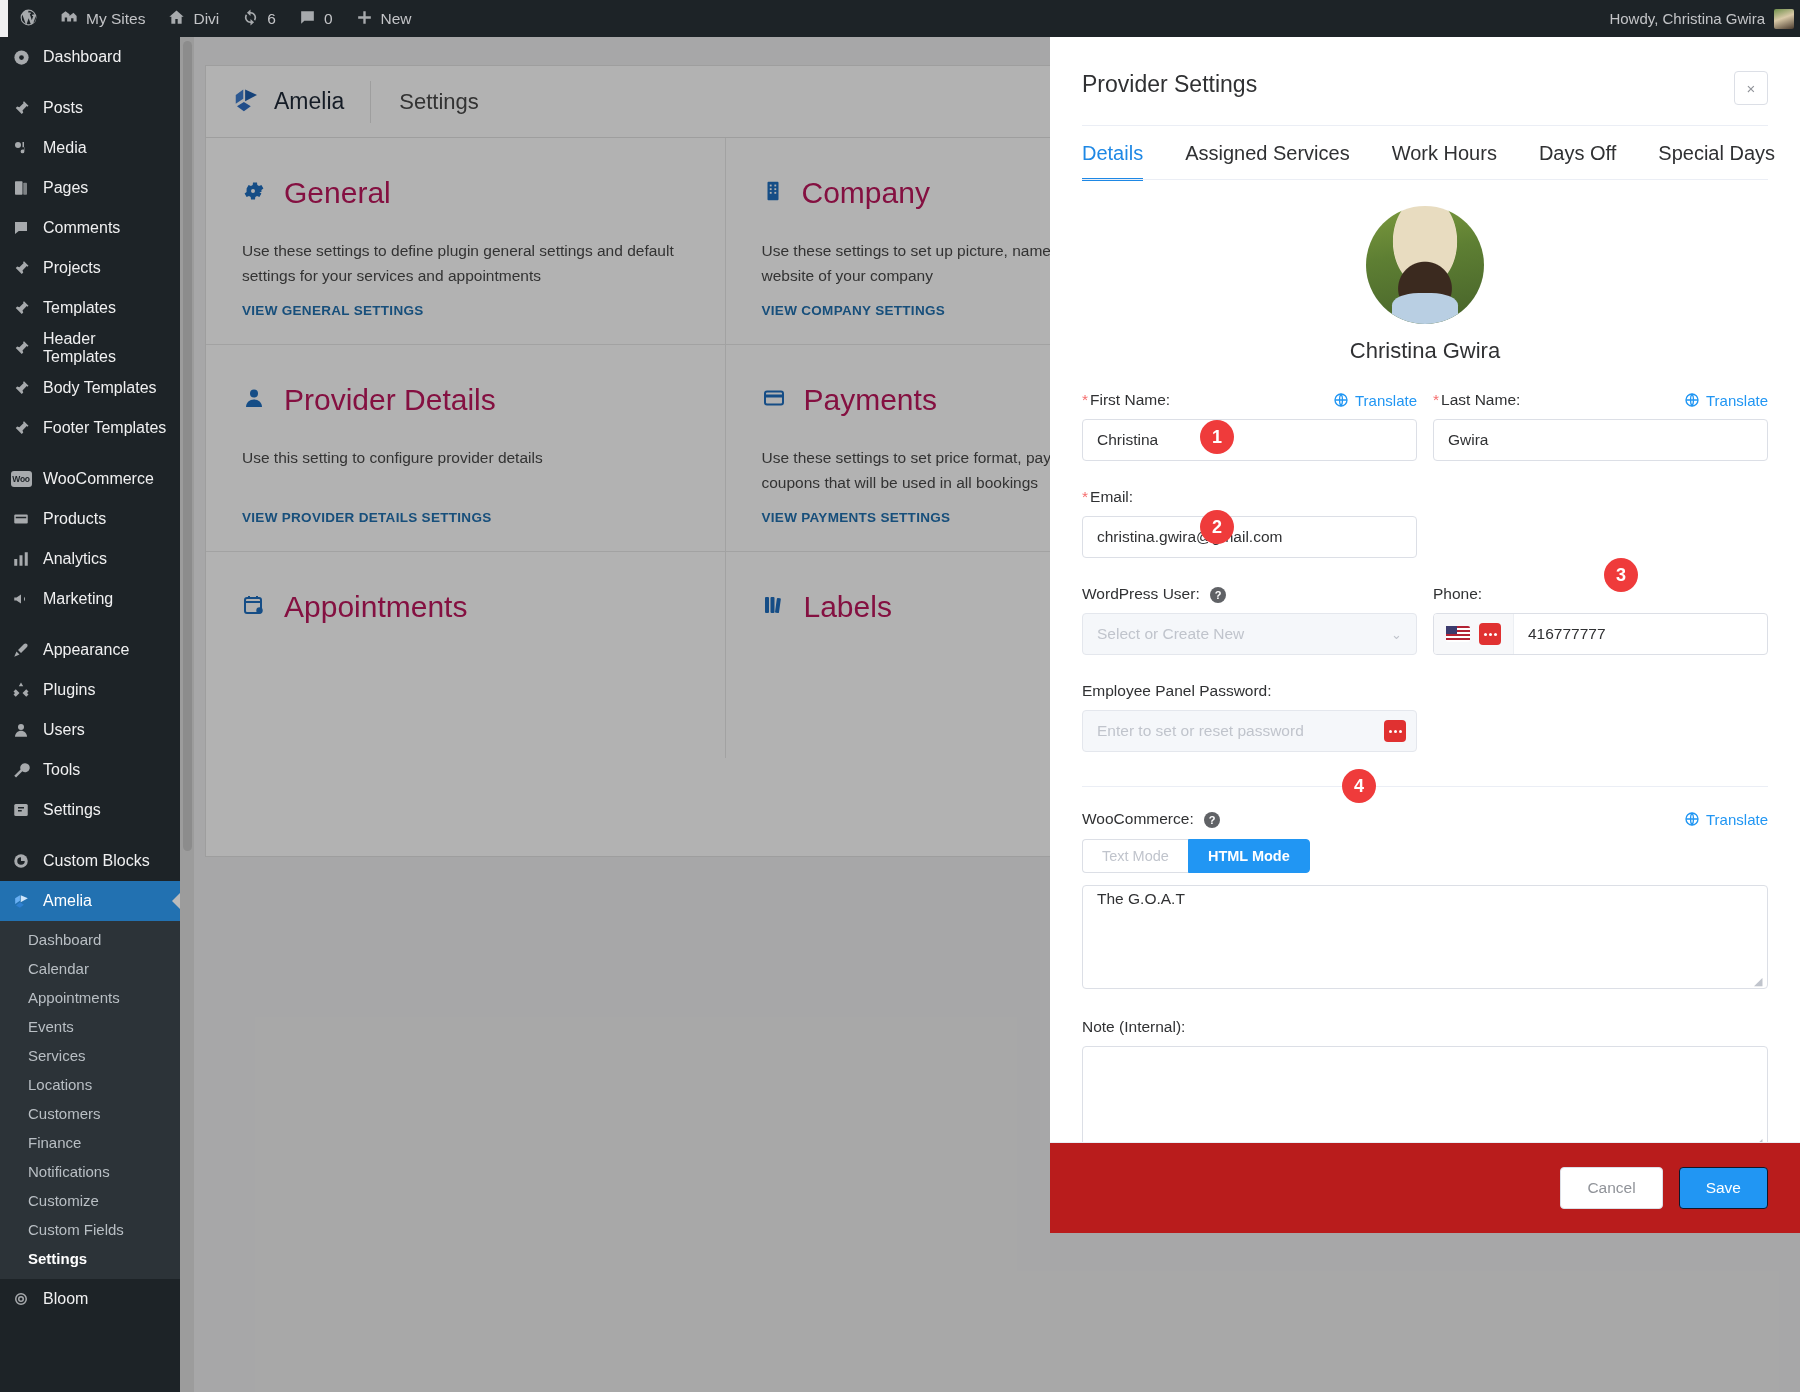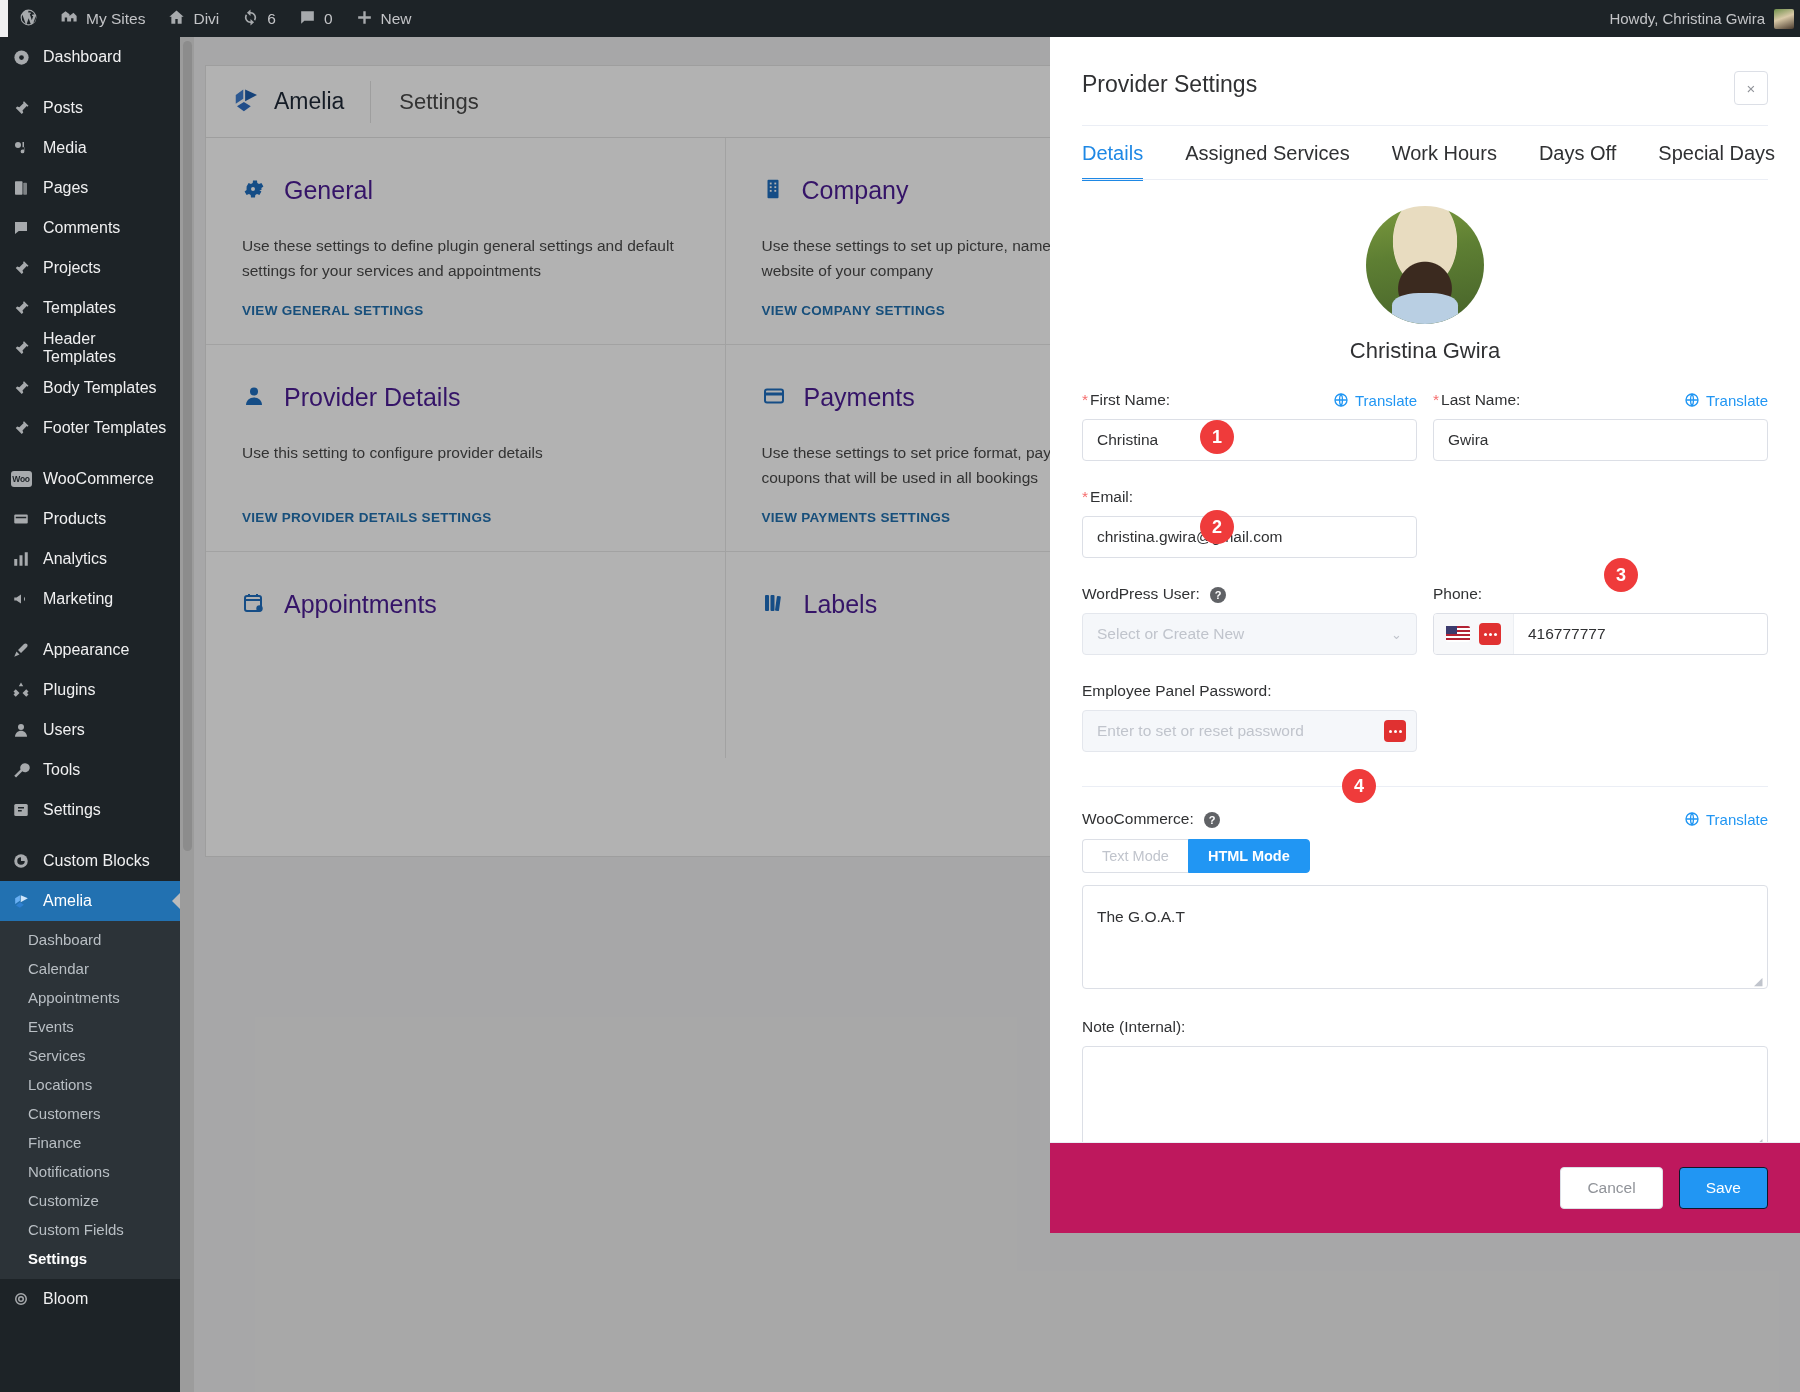--- a/index.html
+++ b/index.html
@@ -84,21 +84,21 @@
   .am-logo-text { font-size: 23px; color: #1f2937; }
   .am-divider-v { width: 1px; height: 42px; background: #e3e3e3; }
   .am-page-title { font-size: 22px; color: #4a4a4a; padding-left: 28px; }
   .am-body {
     position: absolute; left: 25px; top: 100px; width: 1040px; height: 720px;
     background: #fff; border: 1px solid #e3e3e3;
   }
   .am-grid { display: grid; grid-template-columns: 1fr 1px 1fr; }
   .am-card { padding: 38px 36px 26px 36px; min-height: 206px; position: relative; }
   .am-card-head { display: flex; align-items: center; gap: 18px; margin-bottom: 28px; }
-  .am-card-title { font-size: 25px; color: #4c1d95; }
+  .am-card-title { font-size: 30px; color: #be185d; }
   .am-card-desc { font-size: 15.5px; color: #4a4a4a; line-height: 1.62; }
   .am-card-link {
     position: absolute; bottom: 26px; left: 36px;
     font-size: 13.5px; font-weight: bold; color: #2271b1; letter-spacing: .3px;
   }
   .am-vline { background: #e8e8e8; }
   .am-hline { grid-column: 1 / -1; height: 1px; background: #e8e8e8; }
 
   
   #overlay {
@@ -219,31 +219,31 @@
   .mode-btn {
     height: 34px; padding: 0 19px; font-size: 14.5px;
     border: 1px solid #dcdfe6; display: flex; align-items: center;
     background: #fff; color: #c0c4cc;
   }
   .mode-btn:first-child { border-radius: 4px 0 0 4px; border-right: none; }
   .mode-btn:last-child { border-radius: 0 4px 4px 0; }
   .mode-btn.active { background: #2196f3; border-color: #2196f3; color: #fff; font-weight: bold; }
   .ftextarea {
     width: 100%; border: 1px solid #dcdfe6; border-radius: 4px; background: #fff;
-    padding: 22px 14px; font-size: 15.5px; color: #303133; position: relative;
+    padding: 4px 14px; font-size: 15.5px; color: #303133; position: relative;
   }
   .ftextarea.d { height: 104px; }
   .ftextarea.n { height: 104px; }
   .resize-grip {
     position: absolute; right: 3px; bottom: 2px; width: 10px; height: 10px;
     color: #c0c4cc; font-size: 11px; line-height: 10px;
   }
   .dw-foot {
     border-top: 1px solid #ebeef5; padding: 24px 32px;
-    display: flex; justify-content: flex-end; gap: 16px; background: #be185d;
+    display: flex; justify-content: flex-end; gap: 16px; background: #b91c1c;
   }
   .btn {
     height: 42px; padding: 0 26px; border-radius: 4px; font-size: 15.5px;
     display: flex; align-items: center; justify-content: center;
   }
   .btn-cancel { border: 1px solid #dcdfe6; background: #fff; color: #909399; }
   .btn-save { background: #2196f3; color: #fff; font-weight: normal; border: 1px solid #0f172a; }
 
   
   .step-badge {

